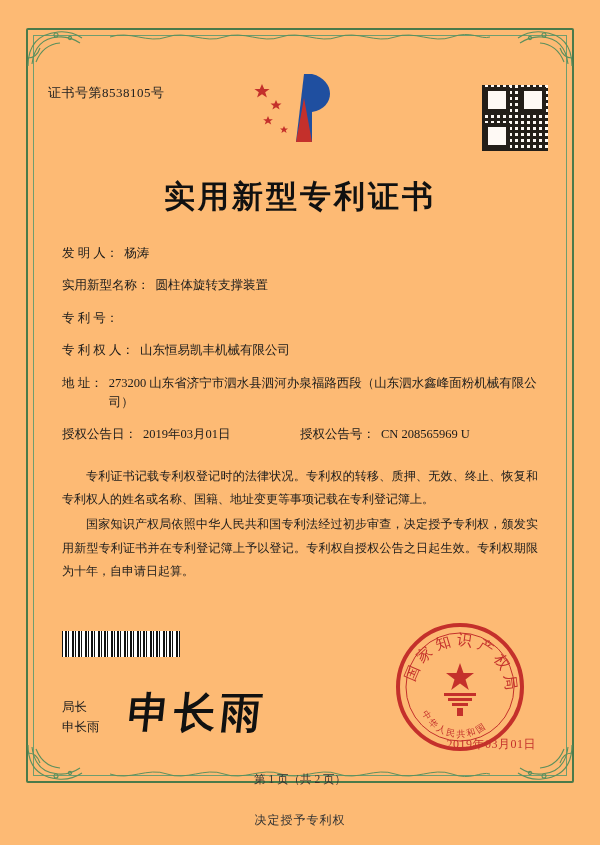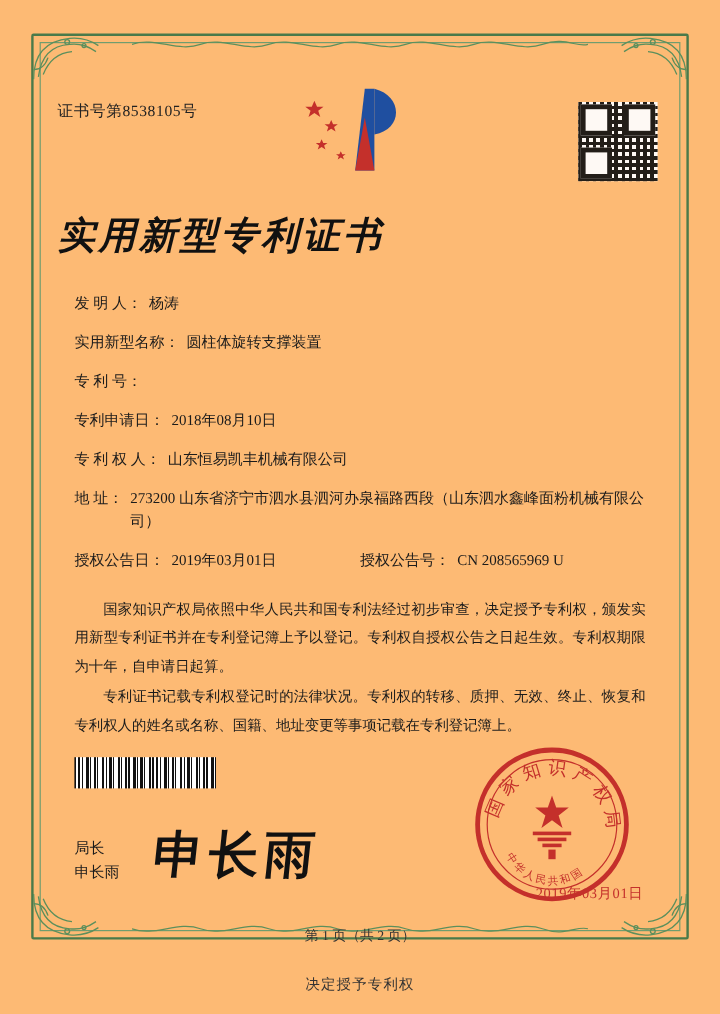--- a/index.html
+++ b/index.html
@@ -106,28 +106,27 @@
     position: absolute;
     width: 18px; height: 18px;
     background: #fff;
     border: 4px solid #111;
   }
   .qr .eye.a { left: 2px; top: 2px; }
   .qr .eye.b { right: 2px; top: 2px; }
   .qr .eye.c { left: 2px; bottom: 2px; }
 
   .title {
-    text-align: left;
+    text-align: center;
     font-size: 31px;
     font-weight: bold;
     letter-spacing: 3px;
     margin: 74px 0 26px 0;
     color: #111;
     font-family: "DejaVu Serif", "Liberation Serif", serif;
-    font-style: italic;
   }
 
   .fields { margin: 0 14px 0 14px; }
 
   .row {
     display: flex;
     align-items: flex-start;
     font-size: 12.5px;
     line-height: 1.55;
     margin-bottom: 13px;
@@ -327,24 +326,20 @@
 
       <div class="row">
         <span class="lbl">实用新型名称：</span>
         <span class="val">圆柱体旋转支撑装置</span>
       </div>
 
       <div class="row">
         <span class="lbl">专 利 号：</span>
       </div>
 
-      <div class="row">
-        <span class="lbl">专利申请日：</span>
-        <span class="val">2018年08月10日</span>
-      </div>
 
       <div class="row">
         <span class="lbl">专 利 权 人：</span>
         <span class="val">山东恒易凯丰机械有限公司</span>
       </div>
 
       <div class="row">
         <span class="lbl">地 址：</span>
         <span class="val">273200 山东省济宁市泗水县泗河办泉福路西段（山东泗水鑫峰面粉机械有限公司）</span>
       </div>
@@ -356,22 +351,22 @@
         </span>
         <span class="half">
           <span class="lbl">授权公告号：</span>
           <span class="val">CN 208565969 U</span>
         </span>
       </div>
 
     </div>
 
     <div class="paras">
+      <p>专利证书记载专利权登记时的法律状况。专利权的转移、质押、无效、终止、恢复和专利权人的姓名或名称、国籍、地址变更等事项记载在专利登记簿上。</p>
       <p>国家知识产权局依照中华人民共和国专利法经过初步审查，决定授予专利权，颁发实用新型专利证书并在专利登记簿上予以登记。专利权自授权公告之日起生效。专利权期限为十年，自申请日起算。</p>
-      <p>专利证书记载专利权登记时的法律状况。专利权的转移、质押、无效、终止、恢复和专利权人的姓名或名称、国籍、地址变更等事项记载在专利登记簿上。</p>
     </div>
 
   </div>
 
   <div class="barcode"></div>
 
   <div class="sign">
     <span class="l">局长</span>
     <span class="l">申长雨</span>
   </div>

